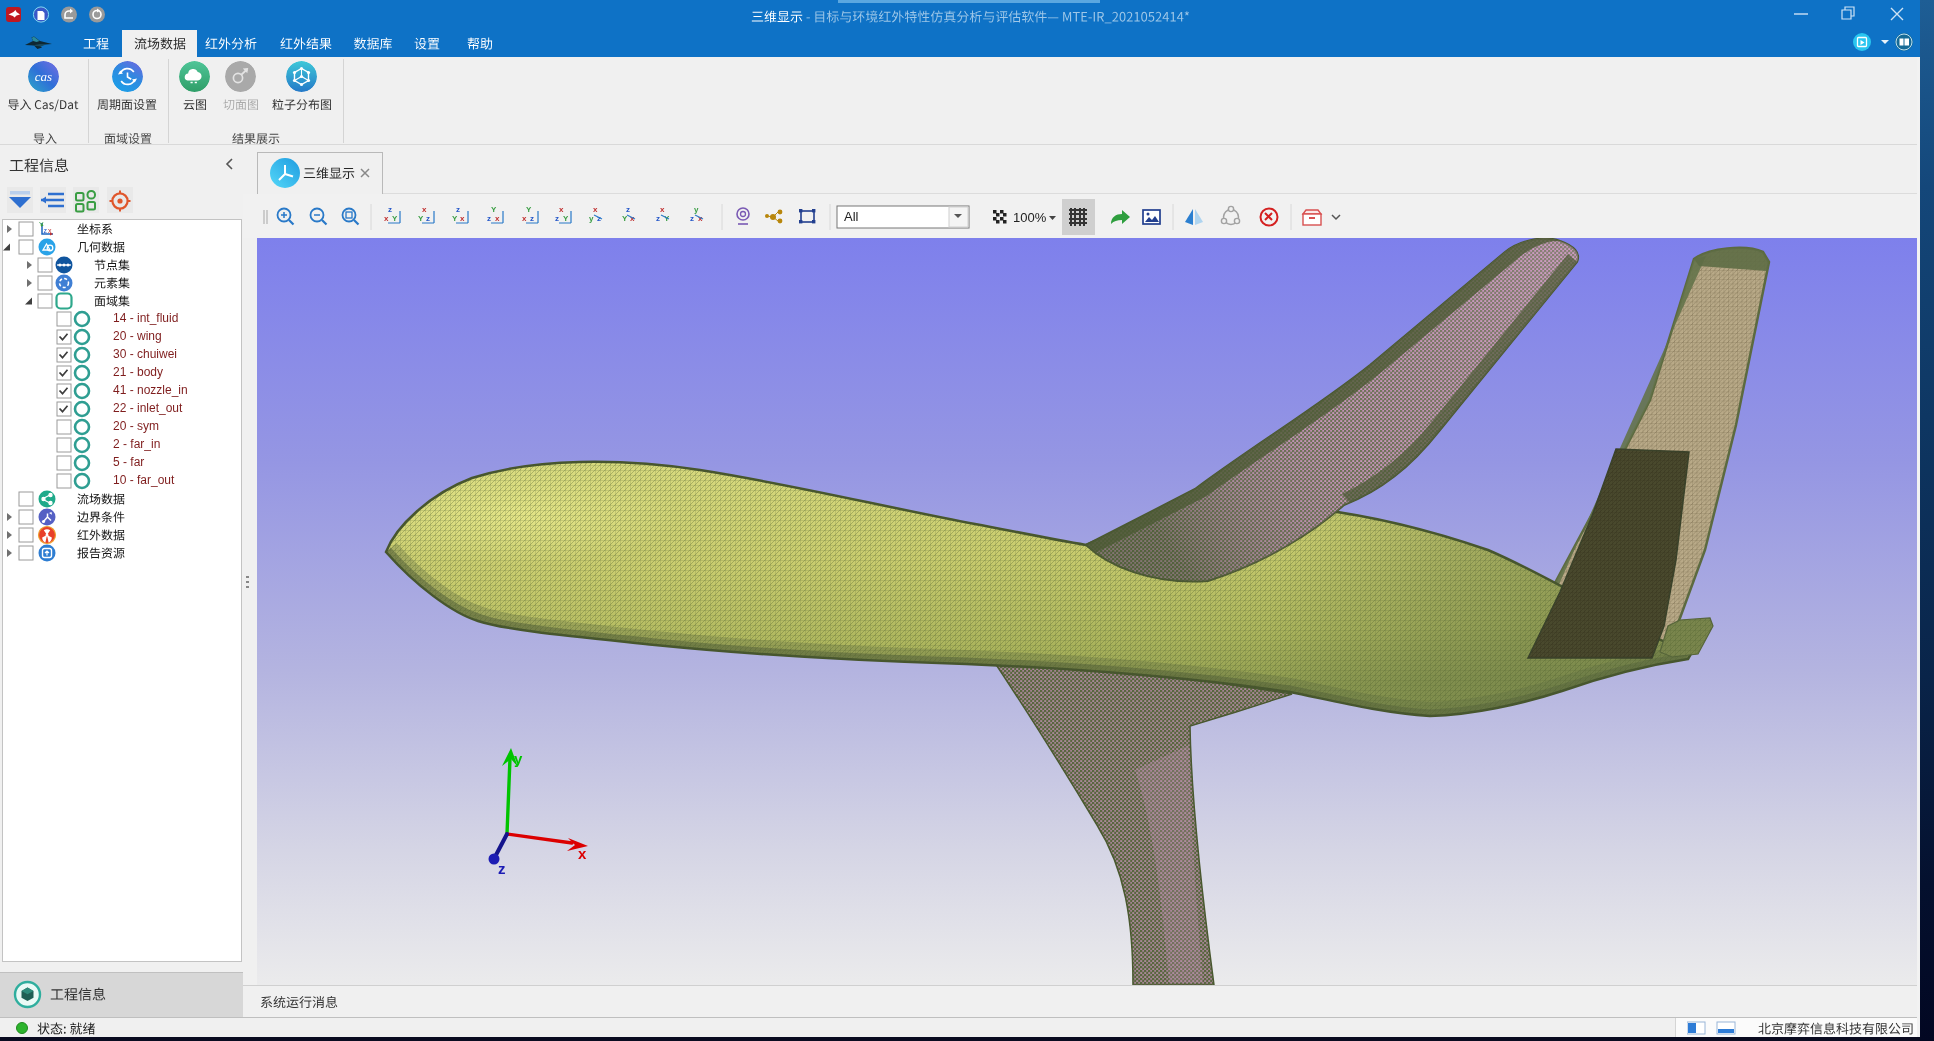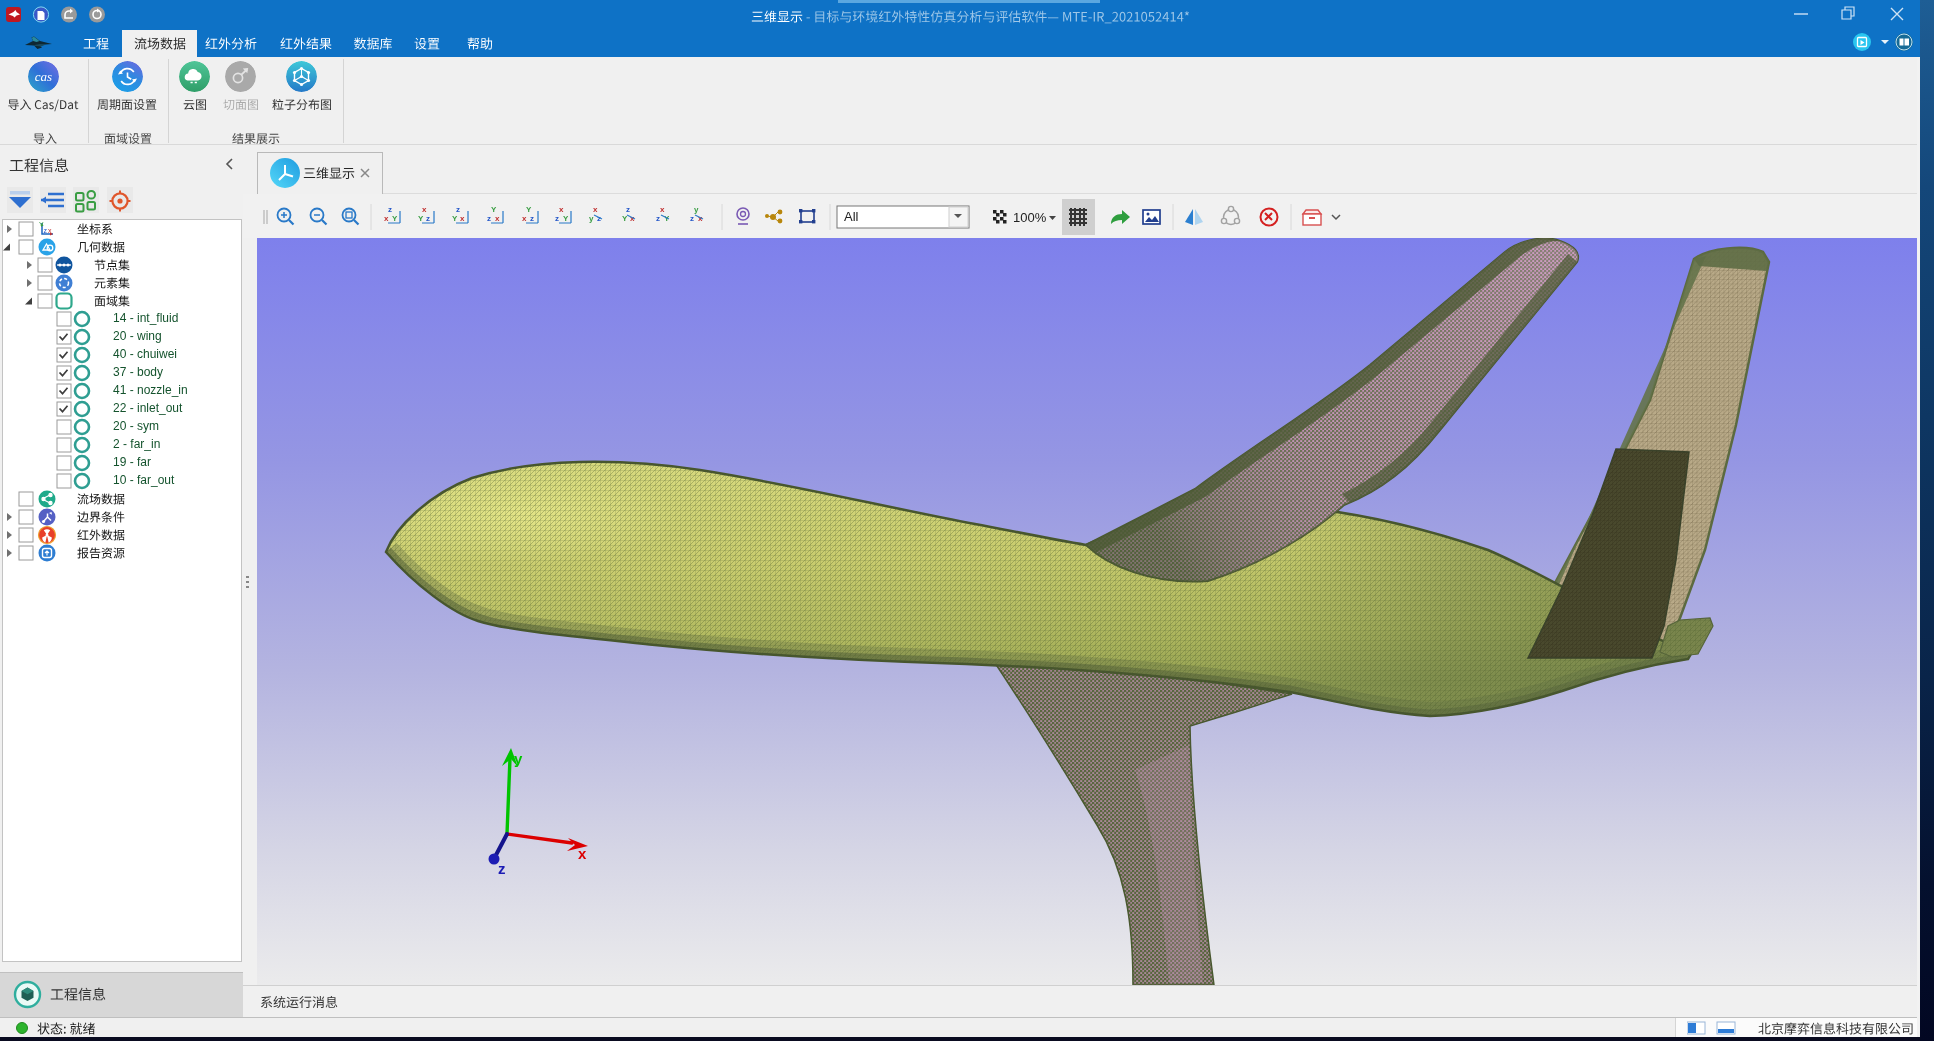--- a/index.html
+++ b/index.html
@@ -15,21 +15,21 @@
 #lpanel{position:absolute;left:0;top:145px;width:243px;height:872px;background:#f0f0f0}
 #treebox{position:absolute;left:2px;top:74px;width:240px;height:743px;background:#fff;border:1px solid #c3c3c3}
 #lfooter{position:absolute;left:0;top:827px;width:243px;height:45px;background:#d7d7d7;border-top:1px solid #c0c0c0}
 #tabstrip{position:absolute;left:243px;top:145px;width:1677px;height:49px;background:#f0f0f0}
 #tab1{position:absolute;left:14px;top:7px;width:126px;height:42px;background:#f0f0f0;
  border:1px solid #b9b9b9;border-bottom:none}
 #vtool{position:absolute;left:243px;top:194px;width:1677px;height:44px;background:#f1f1f1}
 #msgbar{position:absolute;left:243px;top:985px;width:1677px;height:32px;background:#f0f0f0;border-top:1px solid #d0d0d0}
 #statusbar{position:absolute;left:0;top:1017px;width:1920px;height:20px;background:#f0f0f0;border-top:1px solid #bfbfbf}
 #bottomstrip{position:absolute;left:0;top:1037px;width:1934px;height:4px;background:#0a0b20}
-.trow-lat{position:absolute;font-size:12px;color:#14532d}
+.trow-lat{position:absolute;font-size:12px;color:#7f1d1d}
 </style></head><body>
 <div id="desk">
     <div id="app">
       <div id="titlebar">
         <svg class="abs" style="left:6px;top:6px" width="110" height="18">
           <rect x="0" y="1" width="15" height="15" rx="3" fill="#c01820"></rect>
           <path d="M2.5 8.5l5-2.5 2-2 1 2 3.5 2.5-3.5 1-2 2-1.5-1.5z" fill="#fff"></path>
           <circle cx="35" cy="8.5" r="8" fill="#3a58c8"></circle>
           <circle cx="35" cy="8.5" r="7.6" fill="none" stroke="#7adef0" stroke-width="1"></circle>
           <path d="M31.5 5h5l2 2v7h-7z" fill="#fff"></path>
@@ -238,27 +238,27 @@
             <circle cx="47" cy="390.0" r="1.5"></circle>
           </g>
           <path d="M7.0 404.0l5 4-5 4z" fill="#707070"></path>
           <rect x="19.0" y="401.0" width="14" height="14" fill="#fff" stroke="#9a9a9a"></rect>
           <circle cx="47" cy="408.0" r="8.5" fill="#2d7dd2"></circle>
           <rect x="42.5" y="403.5" width="9" height="9" rx="2" fill="none" stroke="#fff" stroke-width="1.4"></rect>
           <path d="M47 410.5v-4m-2 1.5l2-2 2 2" stroke="#fff" stroke-width="1.2" fill="none"></path>
         </svg>
         <div class="trow-lat" style="left:113px;top:166.0px">14 - int_fluid</div>
         <div class="trow-lat" style="left:113px;top:184.0px">20 - wing</div>
-        <div class="trow-lat" style="left:113px;top:202.0px">40 - chuiwei</div>
-        <div class="trow-lat" style="left:113px;top:220.0px">37 - body</div>
+        <div class="trow-lat" style="left:113px;top:202.0px">30 - chuiwei</div>
+        <div class="trow-lat" style="left:113px;top:220.0px">21 - body</div>
         <div class="trow-lat" style="left:113px;top:238.0px">41 - nozzle_in</div>
         <div class="trow-lat" style="left:113px;top:256.0px">22 - inlet_out</div>
         <div class="trow-lat" style="left:113px;top:274.0px">20 - sym</div>
         <div class="trow-lat" style="left:113px;top:292.0px">2 - far_in</div>
-        <div class="trow-lat" style="left:113px;top:310.0px">19 - far</div>
+        <div class="trow-lat" style="left:113px;top:310.0px">5 - far</div>
         <div class="trow-lat" style="left:113px;top:328.0px">10 - far_out</div>
         <div id="lfooter"></div>
         <svg class="abs" style="left:13px;top:835px" width="29" height="29">
           <circle cx="14.5" cy="14.5" r="12.5" fill="#eafaf6" stroke="#2fae9e" stroke-width="2.4"></circle>
           <path d="M14.5 7.5l6 3.4v6.8l-6 3.4-6-3.4v-6.8z" fill="#1f5f54"></path>
           <path d="M14.5 7.5l6 3.4-6 3.4-6-3.4z" fill="#2d8a7a"></path>
         </svg>
       </div>
       <div class="abs" style="left:246px;top:576px;width:3px;height:14px;background:repeating-linear-gradient(180deg,#888 0 2px,transparent 2px 5px)"></div>
       <div id="tabstrip">

